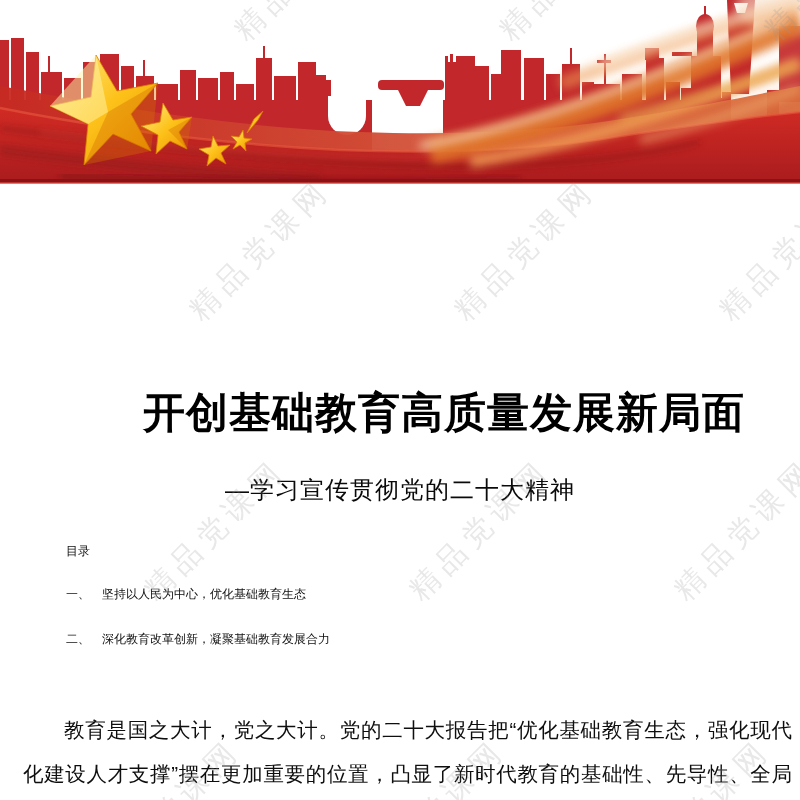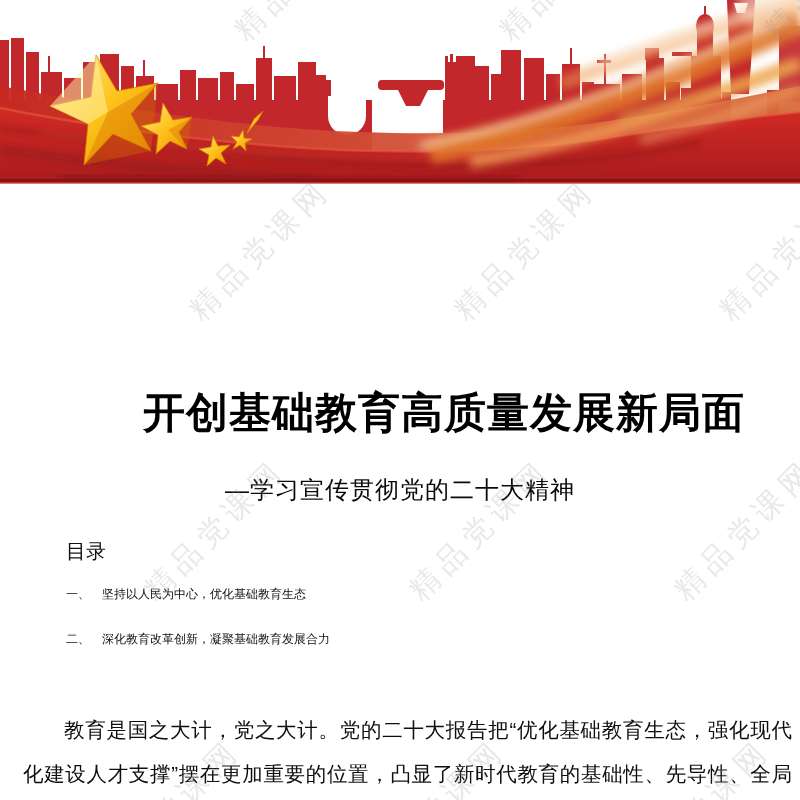--- a/index.html
+++ b/index.html
@@ -10,21 +10,21 @@
   #banner{position:absolute;left:0;top:0;width:800px;height:186px;}
   .txt{position:absolute;white-space:nowrap;color:#101010;}
   #doc-title{
     left:0;top:387px;width:800px;text-align:center;
     font-size:42px;line-height:52px;font-weight:700;letter-spacing:1px;color:#000;padding-left:44px;
   }
   #doc-subtitle{
     left:0;top:470px;width:800px;text-align:center;
     font-size:24px;line-height:40px;font-weight:500;letter-spacing:1px;color:#0a0a0a;
   }
-  #toc-heading{left:66px;top:538px;font-size:20px;line-height:26px;font-weight:400;font-family:Liberation Serif, serif;}
+  #toc-heading{left:66px;top:538px;font-size:12px;line-height:26px;font-weight:400;font-family:Liberation Serif, serif;}
   .toc-item{left:66px;font-size:12px;line-height:26px;font-weight:400;}
   #toc-item-1{top:581px;}
   #toc-item-2{top:626px;}
   #toc-item-3{top:670px;}
   .para-line{
     position:absolute;left:23px;width:769px;font-size:20.5px;line-height:27px;
     font-weight:400;color:#0e0e0e;text-align:justify;text-align-last:justify;
     white-space:normal;overflow:hidden;height:27px;
   }
   #para-line-1{top:716px;padding-left:41px;width:728px;}

